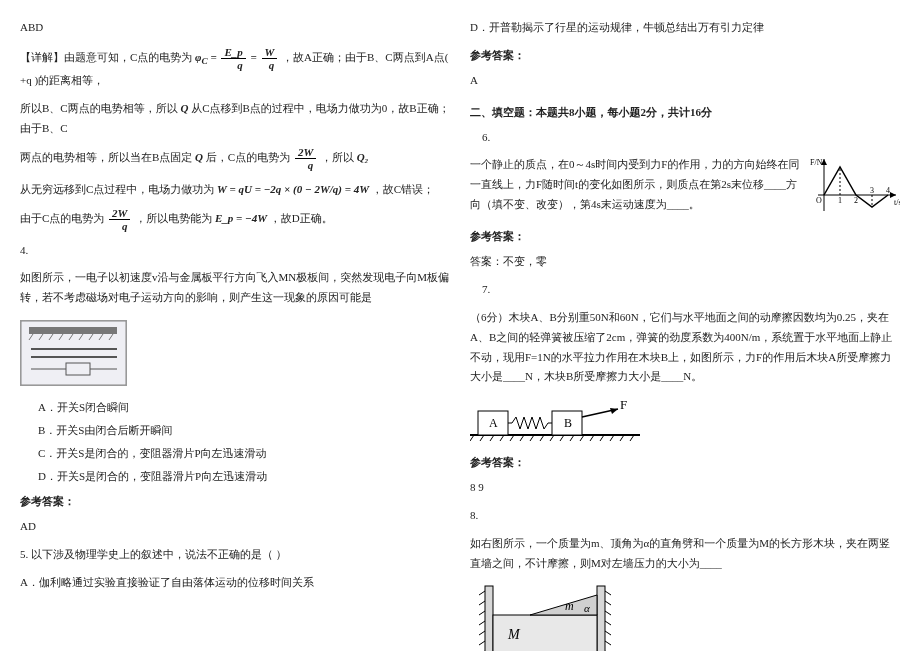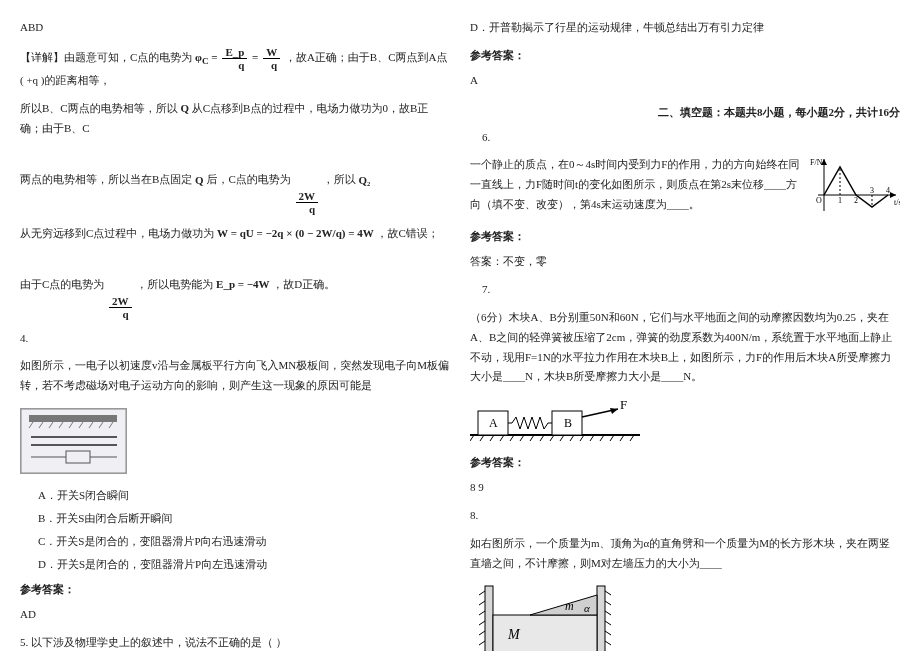--- a/index.html
+++ b/index.html
@@ -31,40 +31,39 @@
   }
   .frac {
     display: inline-block;
     vertical-align: middle;
     text-align: right;
     margin: 0 2px;
   }
   .frac .num { display:block; border-bottom:1.5px solid #000; padding:0 3px; line-height:1.1;}
   .frac .den { display:block; padding:0 3px; line-height:1.1;}
   .eq-img {
+    font-style: italic;
     font-weight: bold;
-    margin-top: 44px;
   }
   .opt {
     margin: 8px 0 8px 18px;
   }
   .fig-box {
     border:1px solid #999;
     display:inline-block;
     margin:4px 0;
   }
   .float-right {
     float:right;
     margin-left:8px;
   }
   .clear { clear:both; }
   .section-title {
     font-weight:bold;
     margin: 14px 0 6px 0;
-    text-align: right;
   }
   svg { display:block; }
 </style>
 </head>
 <body>
 
 <div class="page">
 
   <div class="col col-left">
 
@@ -143,21 +142,21 @@
         <line x1="10" y1="28" x2="96" y2="28" stroke="#555" stroke-width="2"></line>
         <line x1="10" y1="36" x2="96" y2="36" stroke="#555" stroke-width="2"></line>
         <line x1="10" y1="48" x2="45" y2="48" stroke="#555"></line>
         <rect x="45" y="42" width="24" height="12" fill="none" stroke="#555"></rect>
         <line x1="69" y1="48" x2="96" y2="48" stroke="#555"></line>
       </svg>
     </div>
 
     <div class="opt">A．开关S闭合瞬间</div>
     <div class="opt">B．开关S由闭合后断开瞬间</div>
-    <div class="opt">C．开关S是闭合的，变阻器滑片P向右迅速滑动</div>
+    <div class="opt">C．开关S是闭合的，变阻器滑片P向左迅速滑动</div>
     <div class="opt">D．开关S是闭合的，变阻器滑片P向左迅速滑动</div>
 
     <div class="ans-label">参考答案：</div>
     <div class="para">AD</div>
 
     <div class="para">5. 以下涉及物理学史上的叙述中，说法不正确的是（  ）</div>
     <div class="para">A．伽利略通过实验直接验证了自由落体运动的位移时间关系</div>
 
   </div>
 

